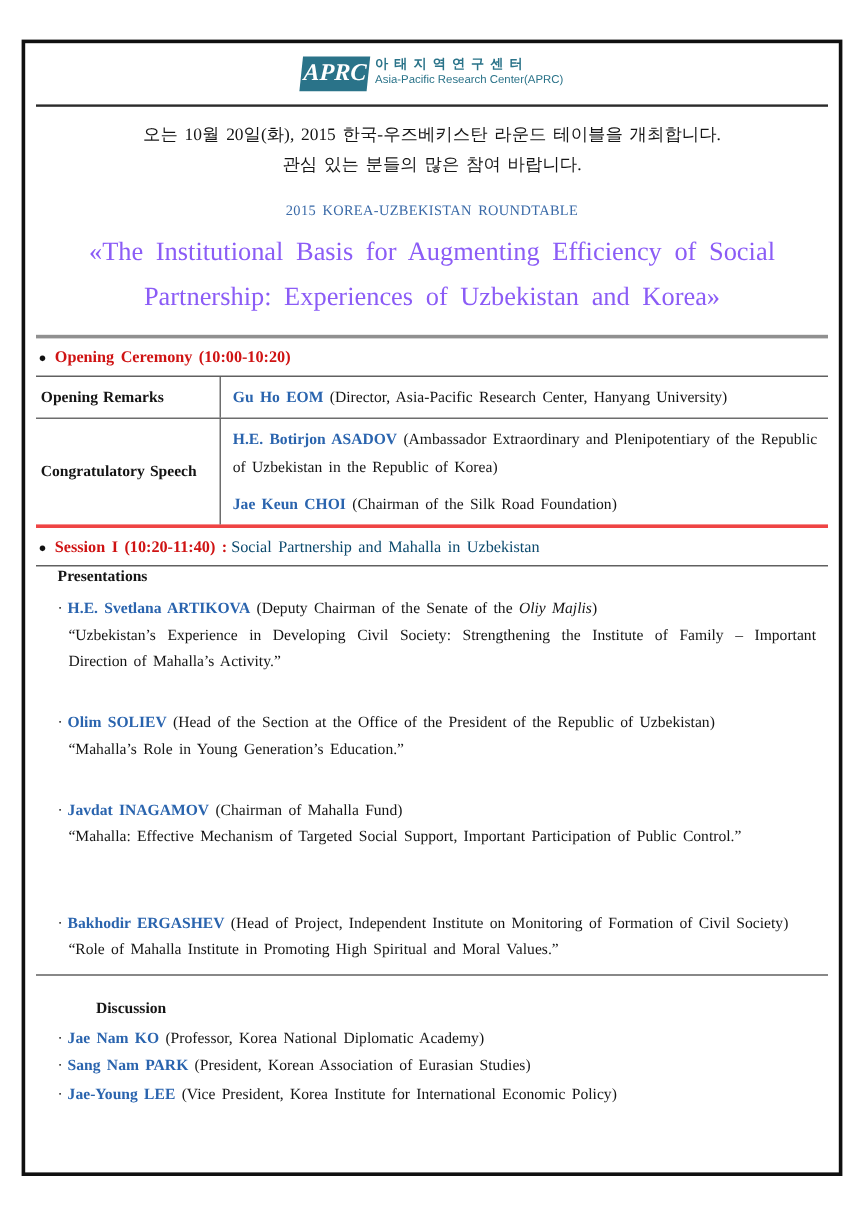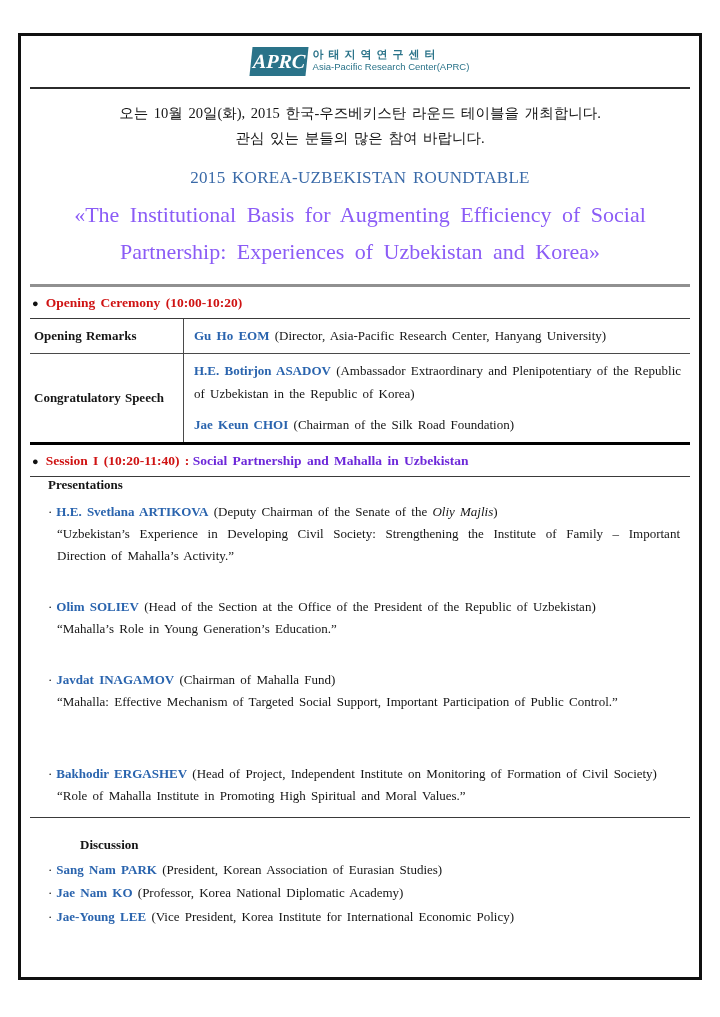--- a/index.html
+++ b/index.html
@@ -41,35 +41,35 @@
   .logo-kr { font-size: 11px; font-weight: bold; letter-spacing: 5px; line-height: 1.1;
     font-family: Liberation Mono, monospace; }
   .logo-en { font-size: 9.5px; letter-spacing: 0px; line-height: 1.2;
     font-family: "Liberation Sans", "DejaVu Sans", sans-serif; }
   .header-rule { height: 2px; background: #2b2b2b; margin-top: 8px; }
 
   
   .intro { margin-top: 12px; text-align: center; font-size: 14.5px; line-height: 1.72; word-spacing: 2px; }
 
   
-  .subtitle { margin-top: 17px; text-align: center; color: #3a6aa8; font-size: 17px; word-spacing: 2px; letter-spacing: 0.3px; }
+  .subtitle { margin-top: 17px; text-align: center; color: #3a6aa8; font-size: 12px; word-spacing: 2px; letter-spacing: 0.3px; }
   .title { margin-top: 9px; text-align: center; font-size: 22px; line-height: 1.67; word-spacing: 5px; color: #8b5cf6; }
 
   .thick-rule { height: 3px; background: #909090; }
   .thin-rule { height: 1px; background: #3a3a3a; }
   .rule-title-gap { margin-top: 14px; }
 
   
   .sec-heading { display: flex; align-items: baseline; gap: 7px; padding: 8px 2px 7px 2px; font-size: 13.5px; }
   .sec-bullet { color: #111; font-size: 11px; }
   .sec-red { color: #cf1313; font-weight: bold; word-spacing: 2px; }
-  .sec-blue { color: #6d28d9; font-weight: bold; word-spacing: 2px; }
+  .sec-blue { color: #0c4a6e; font-weight: normal; word-spacing: 2px; }
 
   
-  .oc-table { border-top: 1px solid #3a3a3a; border-bottom: 3px solid #000000; }
+  .oc-table { border-top: 1px solid #3a3a3a; border-bottom: 3px solid #ef4444; }
   .oc-row { display: flex; }
   .oc-row + .oc-row { border-top: 1px solid #4a4a4a; }
   .oc-label {
     width: 153px; flex: 0 0 153px;
     font-weight: bold; font-size: 13px;
     padding: 6px 4px 6px 4px;
     display: flex; align-items: center;
     word-spacing: 1px;
   }
   .oc-value {
@@ -174,20 +174,20 @@
       <div class="name-line"><span class="item-bullet">·</span><span class="speaker">Bakhodir ERGASHEV</span><span> (Head of Project, Independent Institute on Monitoring of Formation of Civil Society)</span></div>
       <div class="quote">“Role of Mahalla Institute in Promoting High Spiritual and Moral Values.”</div>
     </div>
   </div>
 
   <div class="thin-rule sect-close-rule"></div>
 
   <div class="block">
     <div class="block-label" style="margin-top:19px;margin-left:32px;">Discussion</div>
     <div class="disc-list">
+      <div><span class="item-bullet">·</span><span class="speaker">Jae Nam KO</span><span> (Professor, Korea National Diplomatic Academy)</span></div>
       <div><span class="item-bullet">·</span><span class="speaker">Sang Nam PARK</span><span> (President, Korean Association of Eurasian Studies)</span></div>
-      <div><span class="item-bullet">·</span><span class="speaker">Jae Nam KO</span><span> (Professor, Korea National Diplomatic Academy)</span></div>
       <div><span class="item-bullet">·</span><span class="speaker">Jae-Young LEE</span><span> (Vice President, Korea Institute for International Economic Policy)</span></div>
 
     </div>
   </div>
 
 </div>
 
 </body></html>

